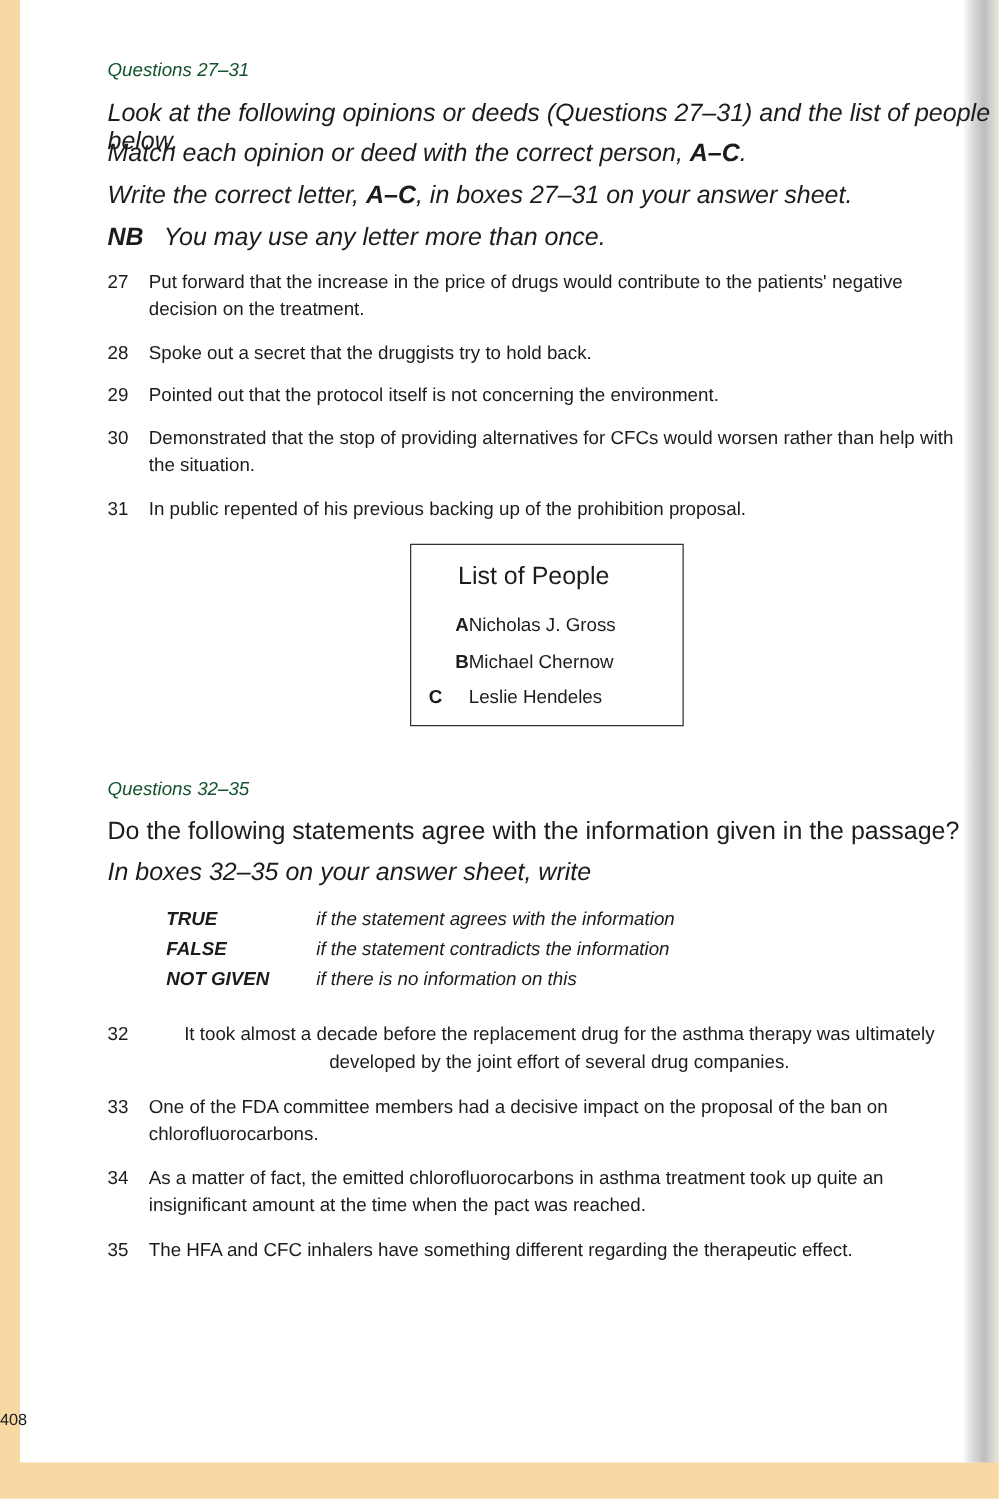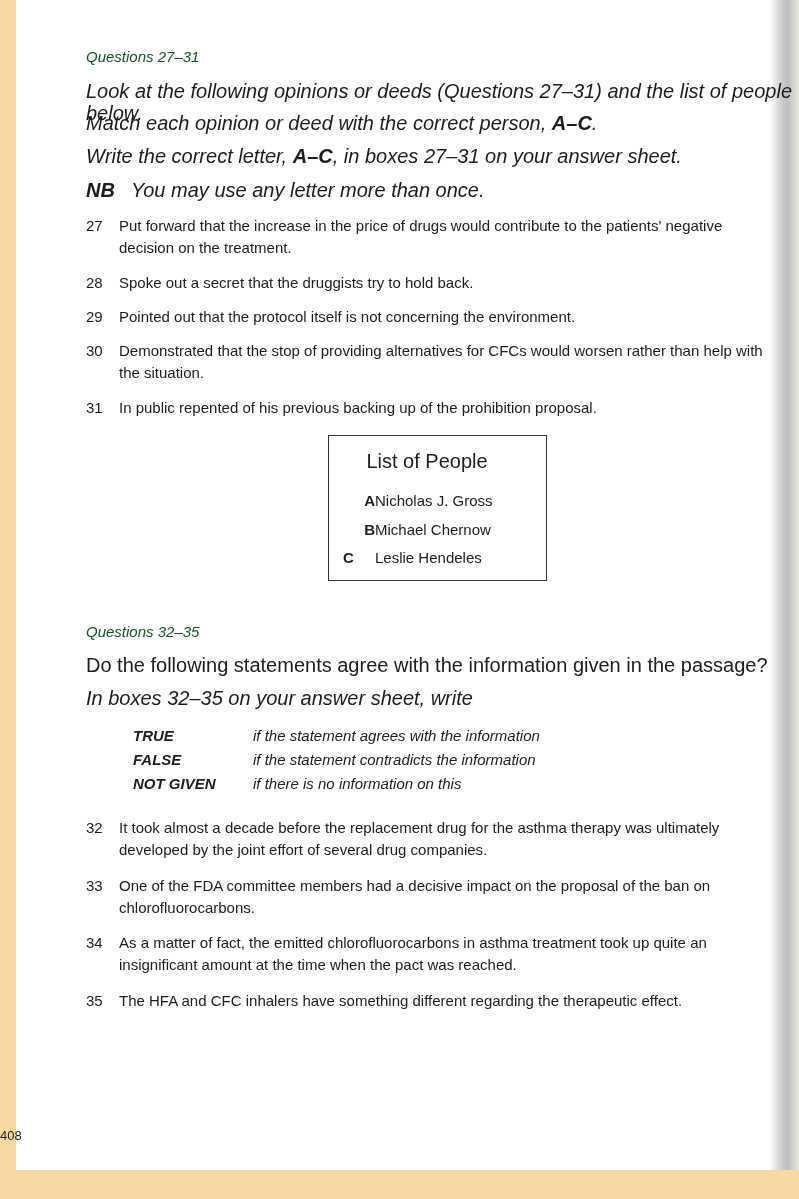--- a/index.html
+++ b/index.html
@@ -61,21 +61,21 @@
 </div>
 
 <div class="t sec" style="left:86px;top:621px;">Questions 32–35</div>
 <div class="t" style="left:86px;top:654px;">Do the following statements agree with the information given in the passage?</div>
 <div class="t it" style="left:86px;top:687px;">In boxes 32–35 on your answer sheet, write</div>
 
 <div class="tf" style="top:724px;"><b>TRUE</b><span>if the statement agrees with the information</span></div>
 <div class="tf" style="top:748px;"><b>FALSE</b><span>if the statement contradicts the information</span></div>
 <div class="tf" style="top:772px;"><b>NOT GIVEN</b><span>if there is no information on this</span></div>
 
-<div class="q" style="top:817px;">
+<div class="q" style="top:817px;text-align:center;">
     <span class="n">32</span>
     <span class="tx">It took almost a decade before the replacement drug for the asthma therapy was ultimately developed by the joint effort of several drug companies.</span>
   </div>
 <div class="q" style="top:875px;">
     <span class="n">33</span>
     <span class="tx">One of the FDA committee members had a decisive impact on the proposal of the ban on chlorofluorocarbons.</span>
   </div>
 <div class="q" style="top:932px;">
     <span class="n">34</span>
     <span class="tx">As a matter of fact, the emitted chlorofluorocarbons in asthma treatment took up quite an insignificant amount at the time when the pact was reached.</span>

